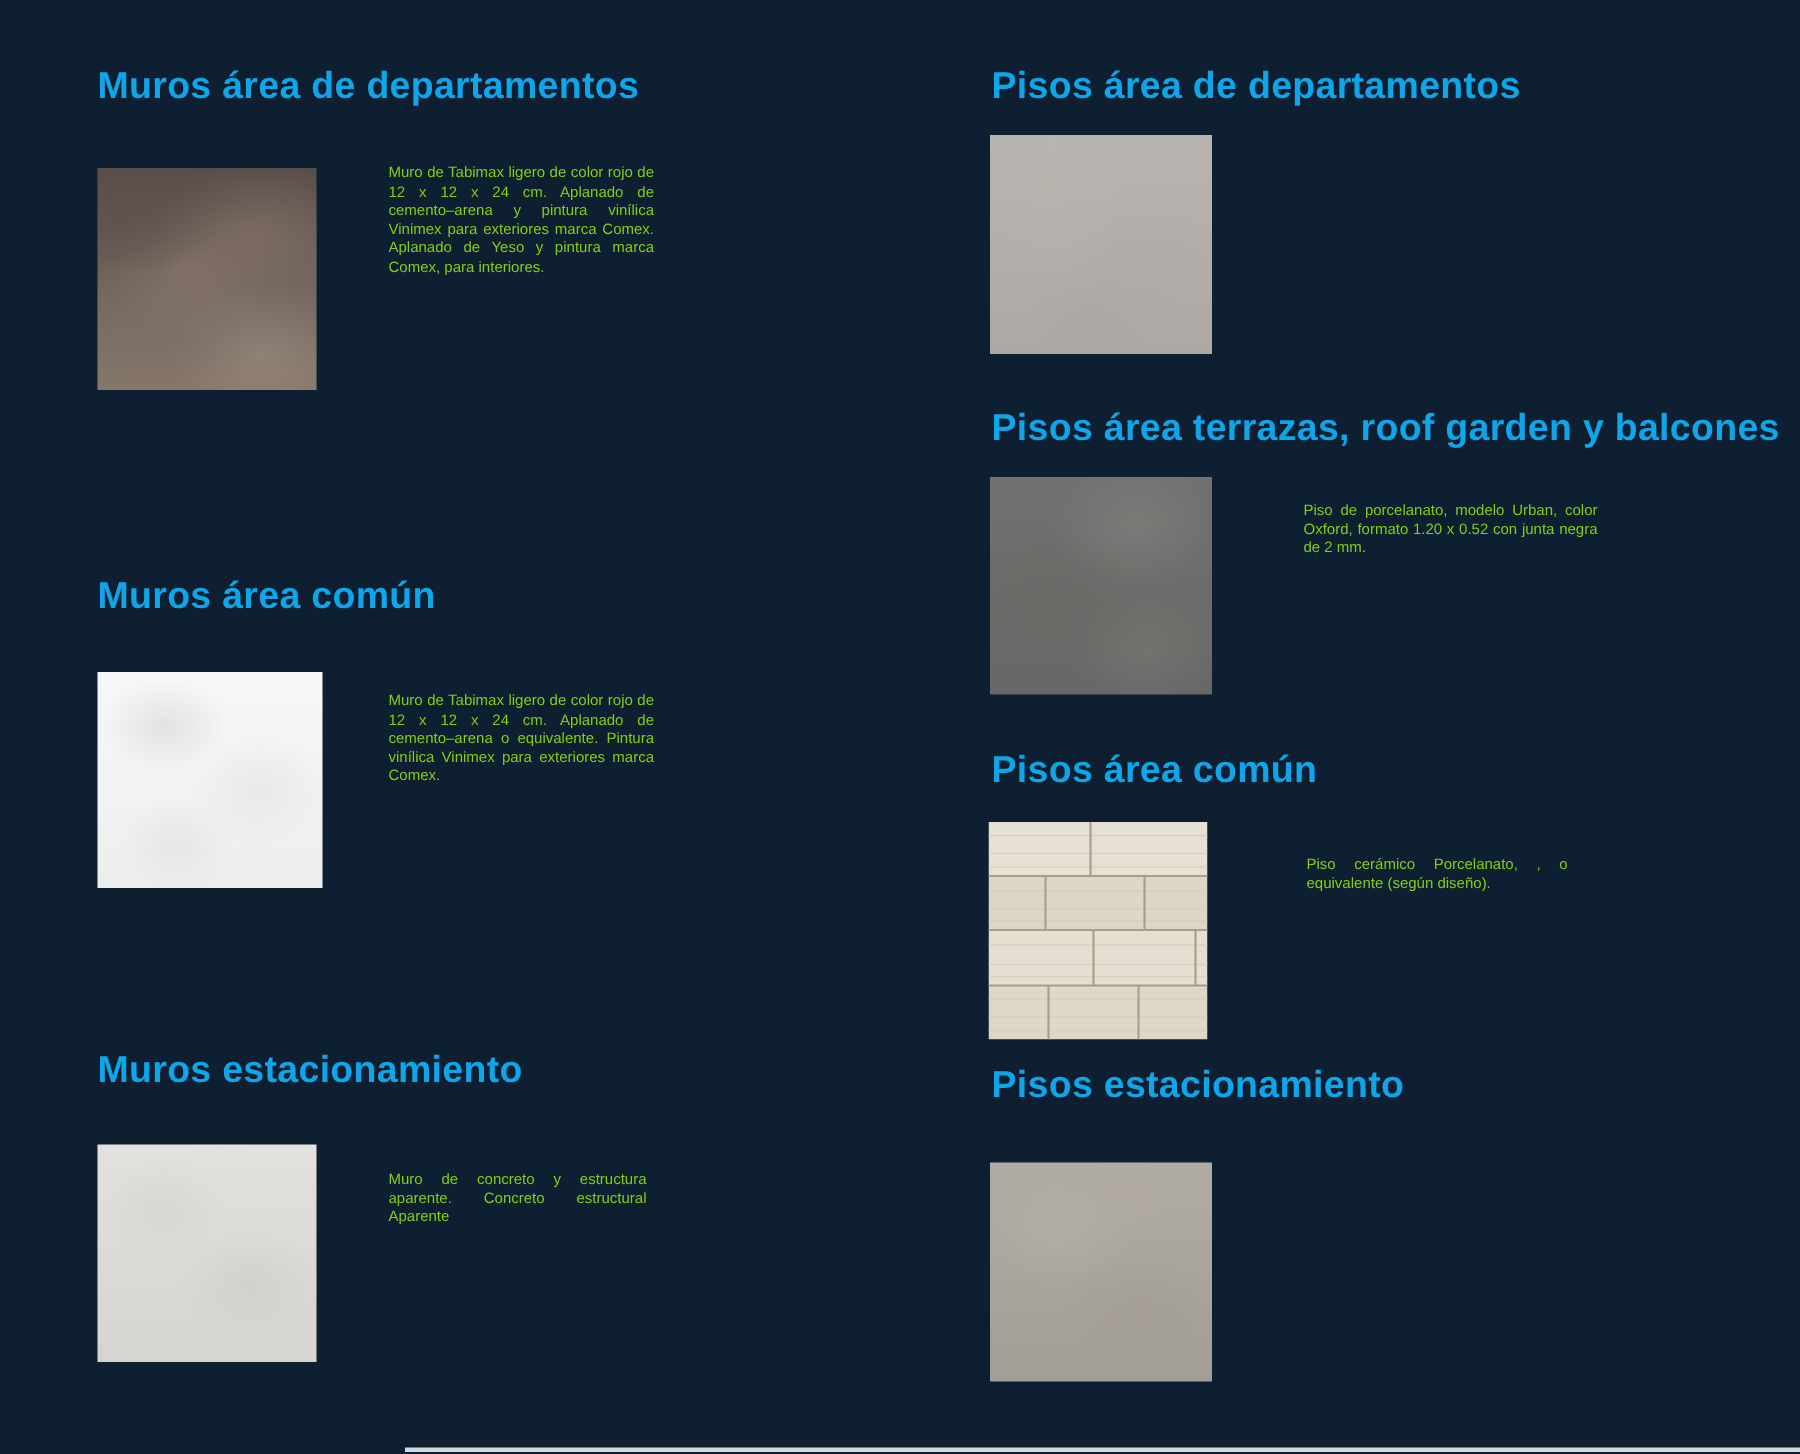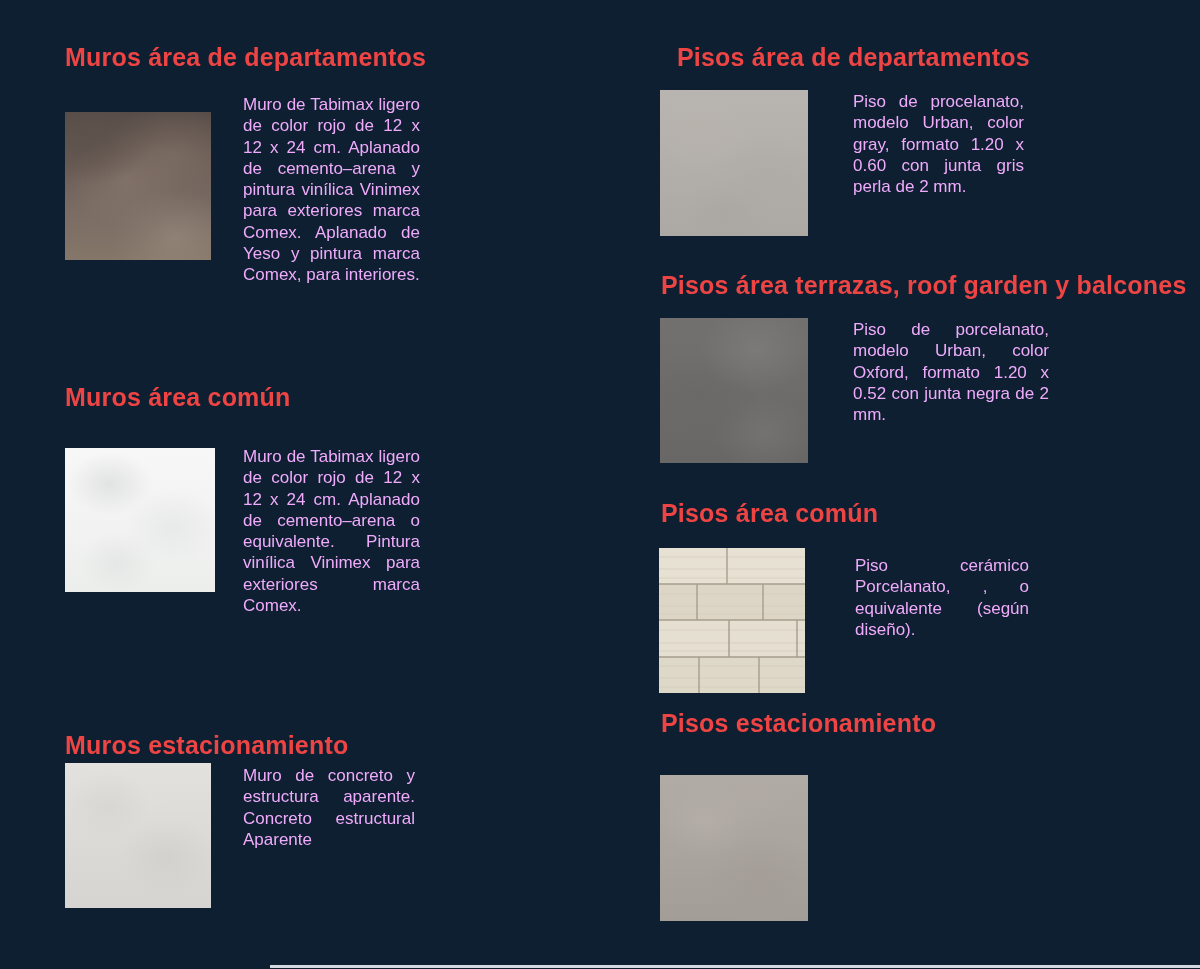--- a/index.html
+++ b/index.html
@@ -6,30 +6,30 @@
   body{
     width:1200px;height:969px;
     background:#0d1f30;
     font-family:"Liberation Sans","DejaVu Sans",sans-serif;
     position:relative;overflow:hidden;
   }
   .canvas{position:absolute;inset:0;width:1200px;height:969px;}
 
   .heading{
     position:absolute;margin:0;
-    color:#ef4444;
+    color:#0ea5e9;
     font-size:25px;font-weight:bold;
     letter-spacing:.2px;
     white-space:nowrap;
     line-height:1.05;
   }
   .desc{
-    position:absolute;margin:0;
-    color:#f0abfc;
-    font-size:17px;line-height:1.25;
+    position:absolute;margin:16px;
+    color:#84cc16;
+    font-size:10px;line-height:1.25;
     text-align:justify;
   }
   .swatch{position:absolute;}
 
   
   .tex-brown-stucco{
     background:
       radial-gradient(90px 70px at 20% 15%, rgba(94,82,76,.85), rgba(94,82,76,0) 70%),
       radial-gradient(110px 80px at 75% 30%, rgba(139,120,110,.55), rgba(139,120,110,0) 70%),
       radial-gradient(80px 70px at 42% 45%, rgba(152,132,122,.40), rgba(152,132,122,0) 70%),
@@ -75,26 +75,26 @@
 
   
   #h-l1{left:65px;top:44px;}
   #sw-l1{left:65px;top:112px;width:146px;height:148px;}
   #tx-l1{left:243px;top:94px;width:177px;}
 
   #h-l2{left:65px;top:384px;}
   #sw-l2{left:65px;top:448px;width:150px;height:144px;}
   #tx-l2{left:243px;top:446px;width:177px;}
 
-  #h-l3{left:65px;top:732px;text-align:right;}
+  #h-l3{left:65px;top:700px;text-align:right;}
   #sw-l3{left:65px;top:763px;width:146px;height:145px;}
   #tx-l3{left:243px;top:765px;width:172px;}
 
   
-  #h-r1{left:677px;top:44px;}
+  #h-r1{left:661px;top:44px;}
   #sw-r1{left:660px;top:90px;width:148px;height:146px;}
   #tx-r1{left:853px;top:91px;width:171px;}
 
   #h-r2{left:661px;top:272px;}
   #sw-r2{left:660px;top:318px;width:148px;height:145px;}
   #tx-r2{left:853px;top:319px;width:196px;}
 
   #h-r3{left:661px;top:500px;}
   #sw-r3{left:659px;top:548px;width:146px;height:145px;}
   #tx-r3{left:855px;top:555px;width:174px;}
@@ -121,21 +121,20 @@
   <h2 class="heading" id="h-l2">Muros área común</h2>
   <div class="swatch tex-white-stucco" id="sw-l2"></div>
   <p class="desc" id="tx-l2">Muro de Tabimax ligero de color rojo de 12 x 12 x 24 cm. Aplanado de cemento–arena o equivalente. Pintura vinílica Vinimex para exteriores marca Comex.</p>
 
   <h2 class="heading" id="h-l3">Muros estacionamiento</h2>
   <div class="swatch tex-light-concrete" id="sw-l3"></div>
   <p class="desc" id="tx-l3">Muro de concreto y estructura aparente. Concreto estructural Aparente</p>
 
   <h2 class="heading" id="h-r1">Pisos área de departamentos</h2>
   <div class="swatch tex-gray-porcelain" id="sw-r1"></div>
-  <p class="desc" id="tx-r1">Piso de procelanato, modelo Urban, color gray, formato 1.20 x 0.60 con junta gris perla de 2 mm.</p>
 
   <h2 class="heading" id="h-r2">Pisos área terrazas, roof garden y balcones</h2>
   <div class="swatch tex-dark-porcelain" id="sw-r2"></div>
   <p class="desc" id="tx-r2">Piso de porcelanato, modelo Urban, color Oxford, formato 1.20 x 0.52 con junta negra de 2 mm.</p>
 
   <h2 class="heading" id="h-r3">Pisos área común</h2>
   <div class="swatch" id="sw-r3">
     <svg class="plank-svg" viewBox="0 0 146 145" preserveAspectRatio="none">
       <rect x="0" y="0" width="146" height="36" fill="#e7e1d3"></rect>
       <rect x="0" y="36" width="146" height="36" fill="#ddd6c6"></rect>

